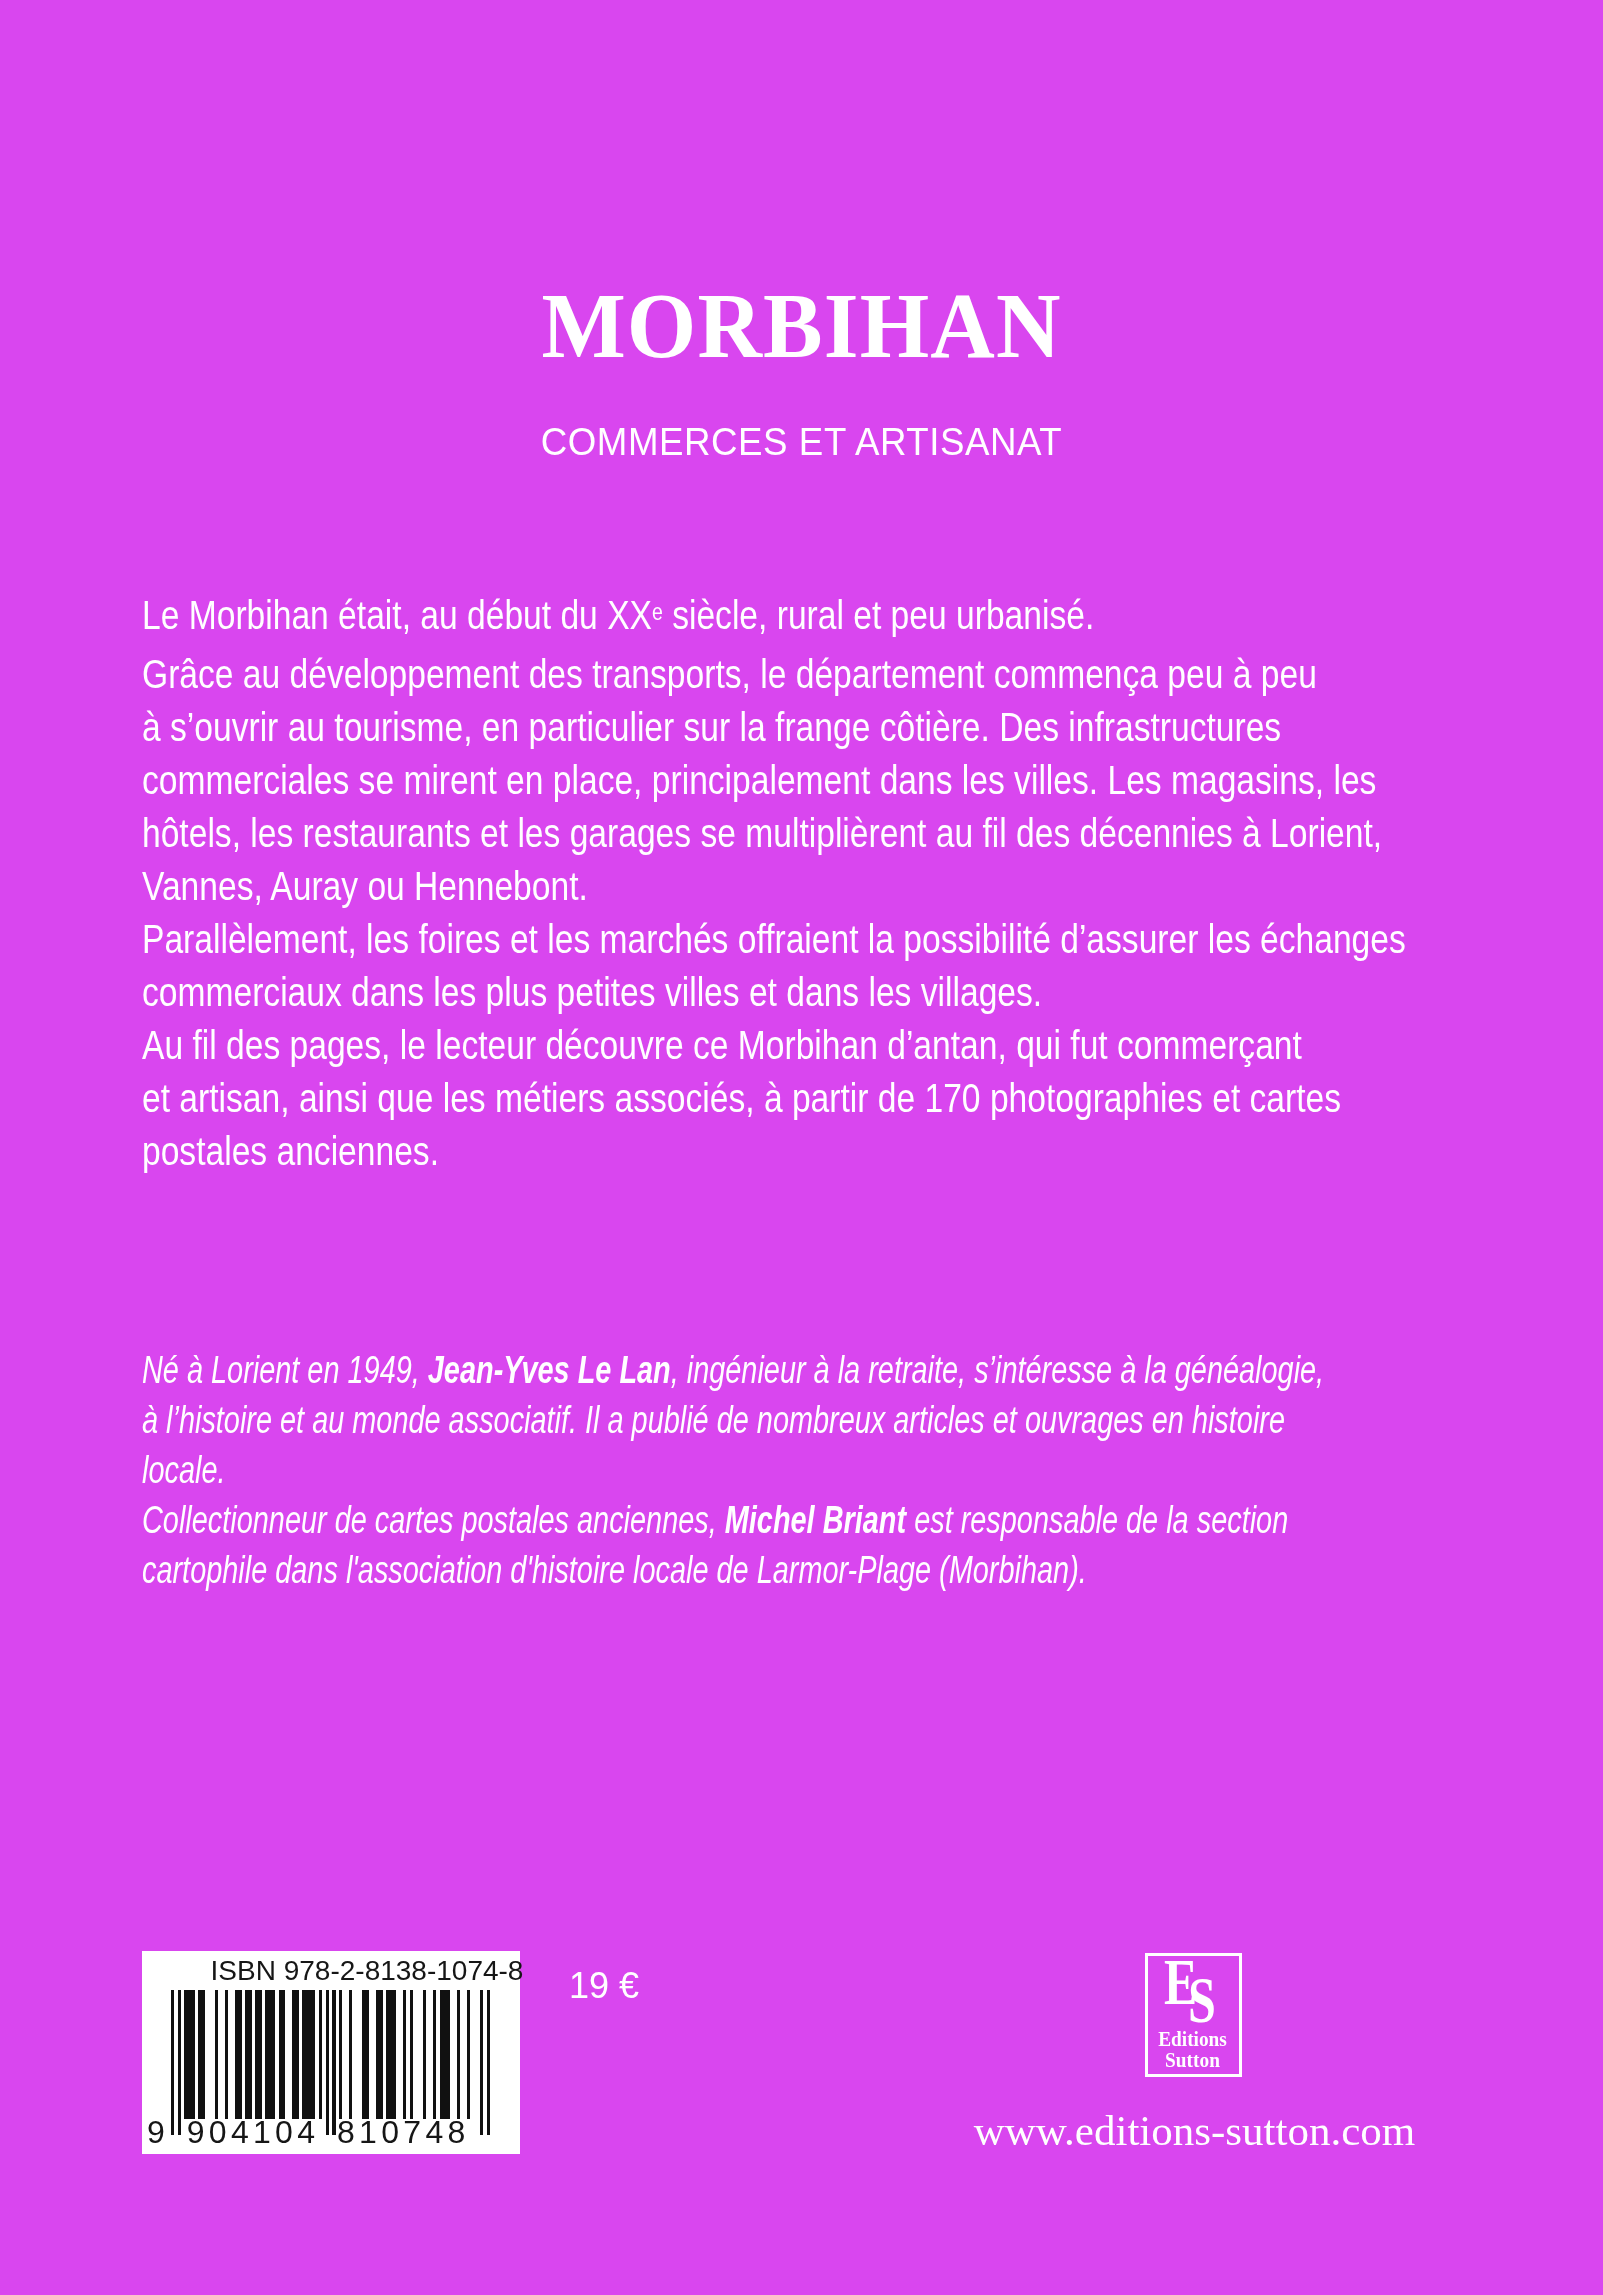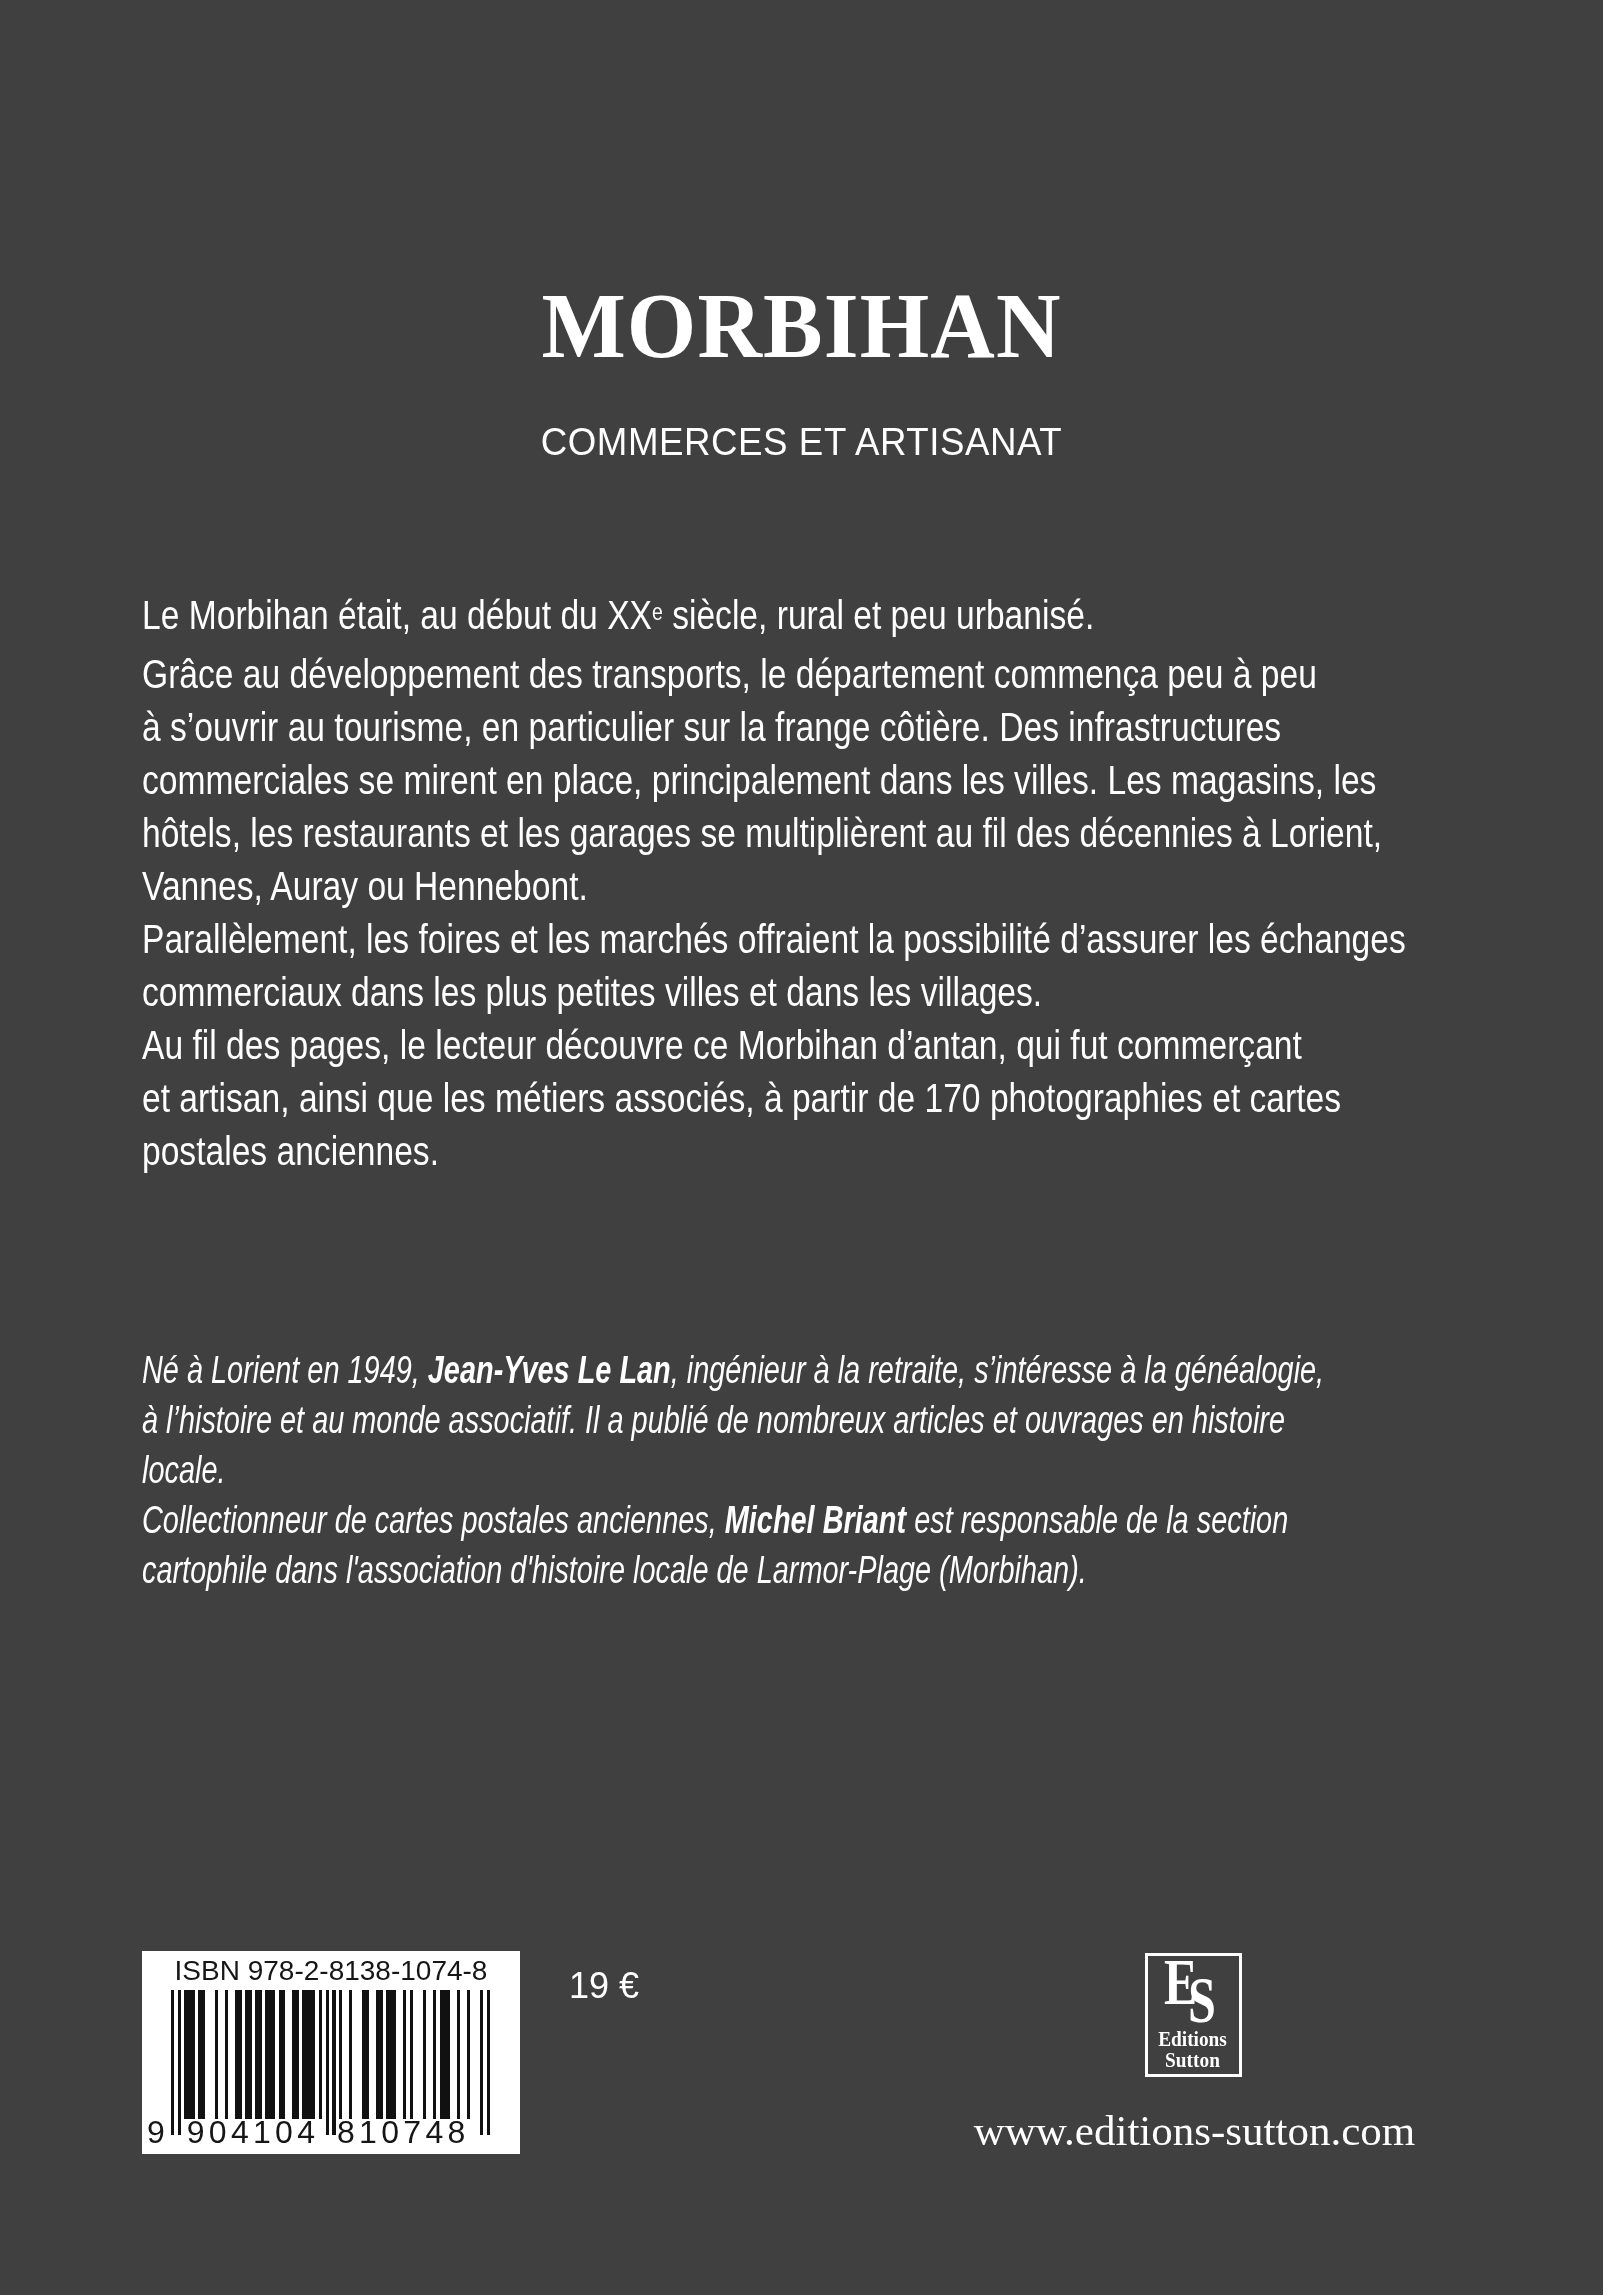--- a/index.html
+++ b/index.html
@@ -1,19 +1,19 @@
 <!DOCTYPE html>
 <html style="font-size:10px"><head>
 <meta charset="utf-8">
 <style>
   html,body{margin:0;padding:0;background:#6b0f16;}
   .page{
     position:relative;
     width:1603px;height:2295px;
-    background:#404040;
+    background:#d946ef;
     overflow:hidden;
     font-family:"Liberation Sans", sans-serif;
     color:#ffffff;
   }
   .title{
     position:absolute;top:278px;left:0;width:1603px;
     text-align:center;
     font-family:"Liberation Serif", serif;
     font-weight:bold;
     font-size:94px;line-height:1;
@@ -52,20 +52,21 @@
     width:378px;height:203px;
     background:#ffffff;
   }
   .isbn-label{
     position:absolute;top:6.2px;left:0;width:100%;
     text-align:center;
     color:#161616;
     font-size:28px;line-height:1;
     letter-spacing:0px;
     white-space:nowrap;
+    padding-left:36px;
   }
   .bars{
     position:absolute;top:39px;left:29px;
     width:319px;height:145px;
     display:flex;align-items:flex-start;
   }
   .bars .m{width:3.4px;height:129px;}
   .bars .m.black{background:#111111;}
   .bars .m.guard{height:145px;}
   .barcode-digits{

